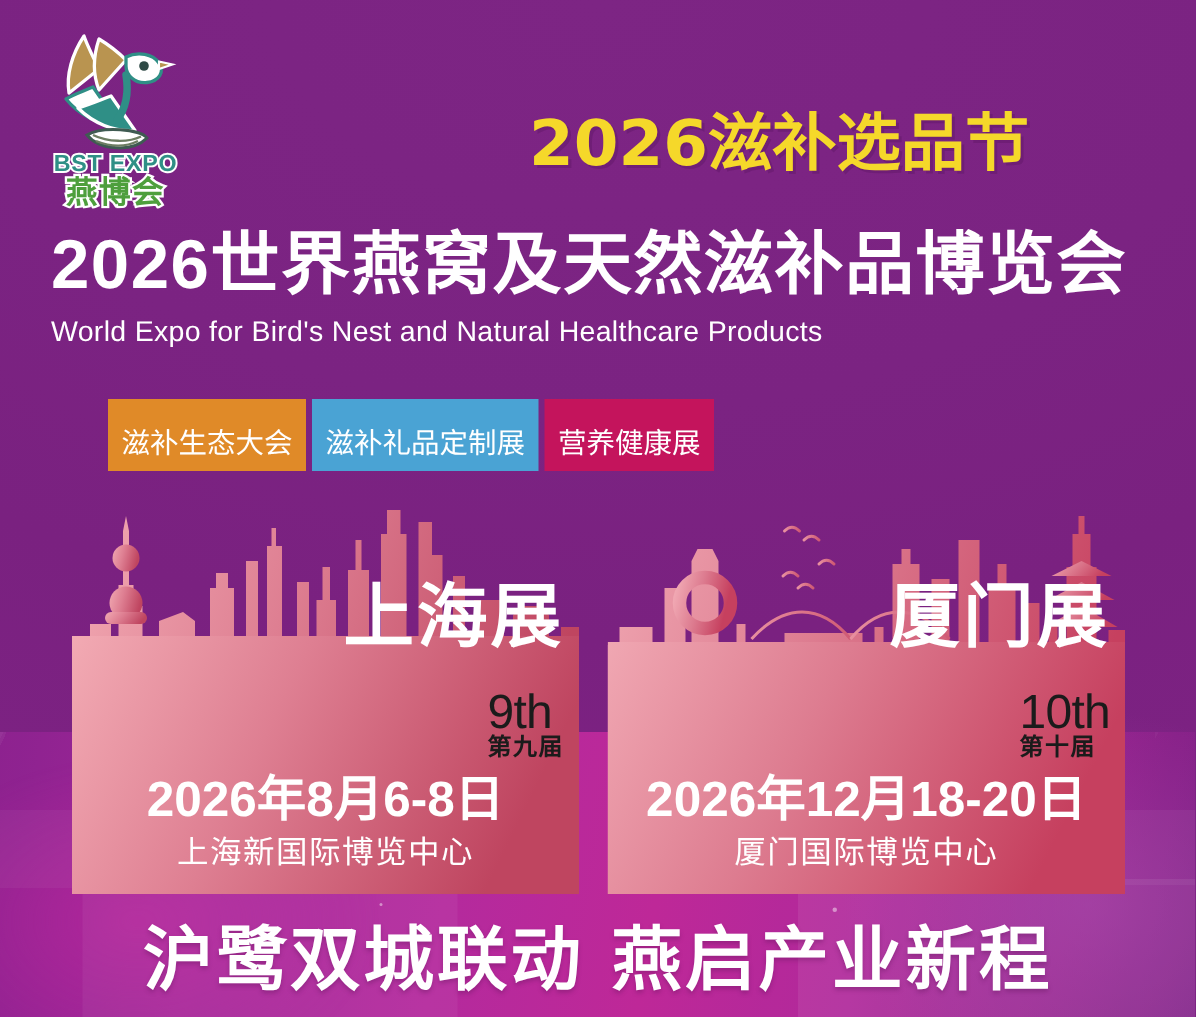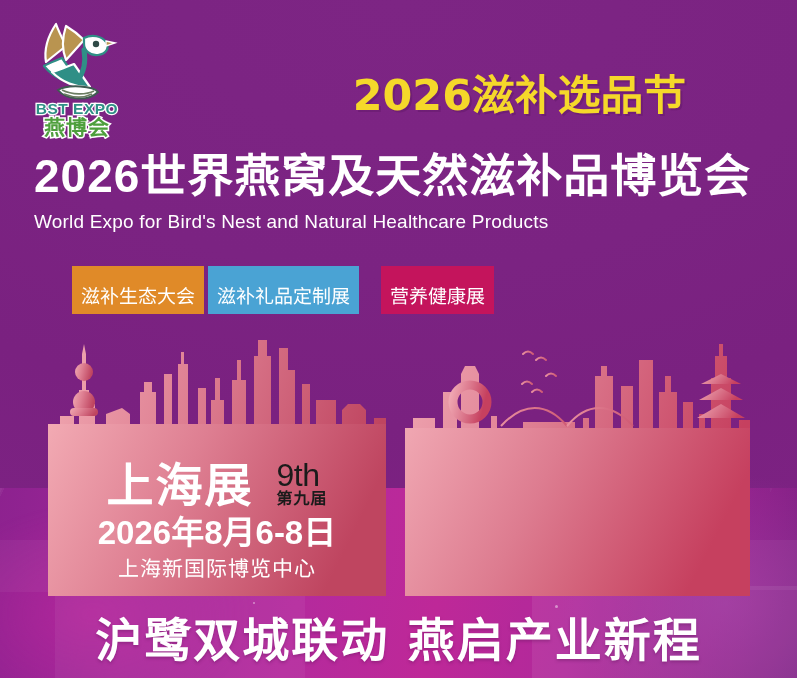--- a/index.html
+++ b/index.html
@@ -104,21 +104,21 @@
   }
   .card.left{left:48px;width:338px;}
   .card.right{left:405px;width:345px;}
   .card-sky{
     position:absolute;left:0;right:0;bottom:0;height:266px;
   }
   .card-sky svg{position:absolute;left:0;bottom:0;width:100%;height:100%;}
 
   .card-text{position:absolute;left:0;right:0;bottom:0;padding:0 10px 14px;text-align:center;}
   .city-row{
-    display:flex;align-items:flex-end;justify-content:center;gap:23px;margin-bottom:2px;
+    display:flex;align-items:flex-end;justify-content:center;gap:23px;margin-bottom:2px;flex-direction:column;
   }
   .city-name{
     font-size:47px;line-height:52px;font-weight:700;color:#ffffff;letter-spacing:2px;
   }
   .ord-wrap{padding-bottom:4px;text-align:left;}
   .ord-en{font-size:32px;line-height:28px;font-weight:400;color:#1b1b1b;letter-spacing:-.5px;}
   .ord-cn{font-size:16px;line-height:18px;font-weight:700;color:#1b1b1b;letter-spacing:1px;}
   .date-line{
     font-size:33px;line-height:38px;font-weight:700;color:#ffffff;letter-spacing:0px;margin-top:2px;
   }
@@ -177,21 +177,21 @@
     </svg>
   </div>
 
   <div class="kicker">2026滋补选品节</div>
   <div class="title-cn">2026世界燕窝及天然滋补品博览会</div>
   <div class="title-en">World Expo for Bird's Nest and Natural Healthcare Products</div>
 
   <div class="tags">
     <span class="tag" style="background: rgb(224, 138, 40);">滋补生态大会</span>
     <span class="tag" style="background: rgb(74, 163, 212);">滋补礼品定制展</span>
-    <span class="tag" style="background: rgb(196, 20, 92); margin-left: 18px;">营养健康展</span>
+    <span class="tag" style="background: rgb(196, 20, 92);">营养健康展</span>
   </div>
 
   <div class="cards">
 
     <div class="card left">
       <div class="card-sky">
         <svg viewBox="0 0 338 266" preserveAspectRatio="none" xmlns="http://www.w3.org/2000/svg">
           <defs>
             <linearGradient id="gradSH" x1="0" y1="0" x2="1" y2="0.25">
               <stop offset="0%" stop-color="#f2aab3"></stop>
@@ -290,18 +290,29 @@
           </g>
 
           <g fill="url(#gradXM)">
             <path d="M296,54 L316,44 L336,54 Z"></path>
             <path d="M294,70 L316,58 L338,70 Z"></path>
             <path d="M292,88 L316,74 L340,88 Z"></path>
           </g>
           <rect x="0" y="98" width="345" height="168" fill="url(#gradXM)"></rect>
         </svg>
       </div>
+      <div class="card-text">
+        <div class="city-row">
+          <span class="city-name">厦门展</span>
+          <span class="ord-wrap">
+            <span class="ord-en">10th</span><br>
+            <span class="ord-cn">第十届</span>
+          </span>
+        </div>
+        <div class="date-line">2026年12月18-20日</div>
+        <div class="venue-line">厦门国际博览中心</div>
+      </div>
     </div>
   </div>
 
   <div class="slogan">沪鹭双城联动  燕启产业新程</div>
 
 </div>
 
 </body></html>

